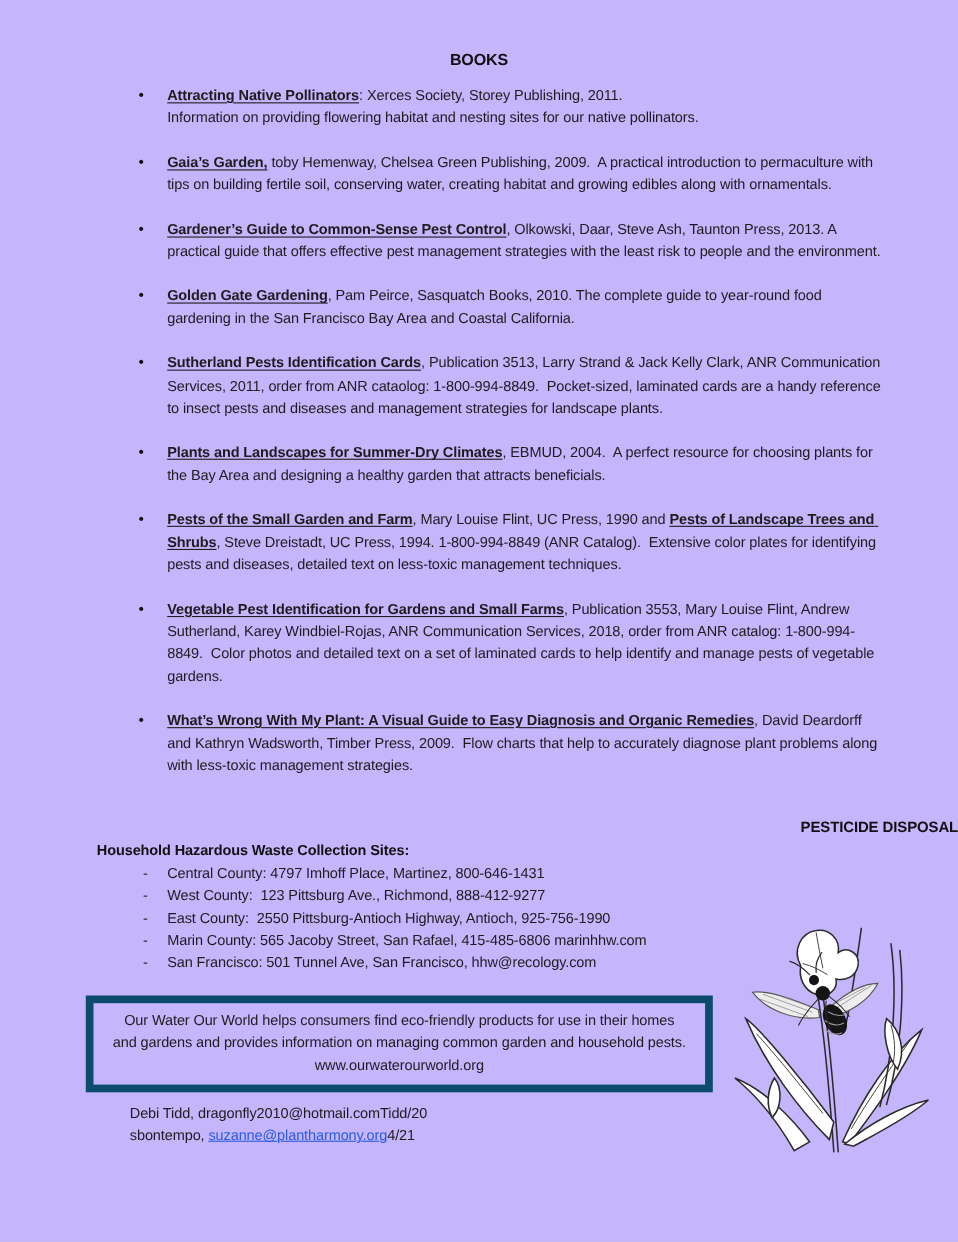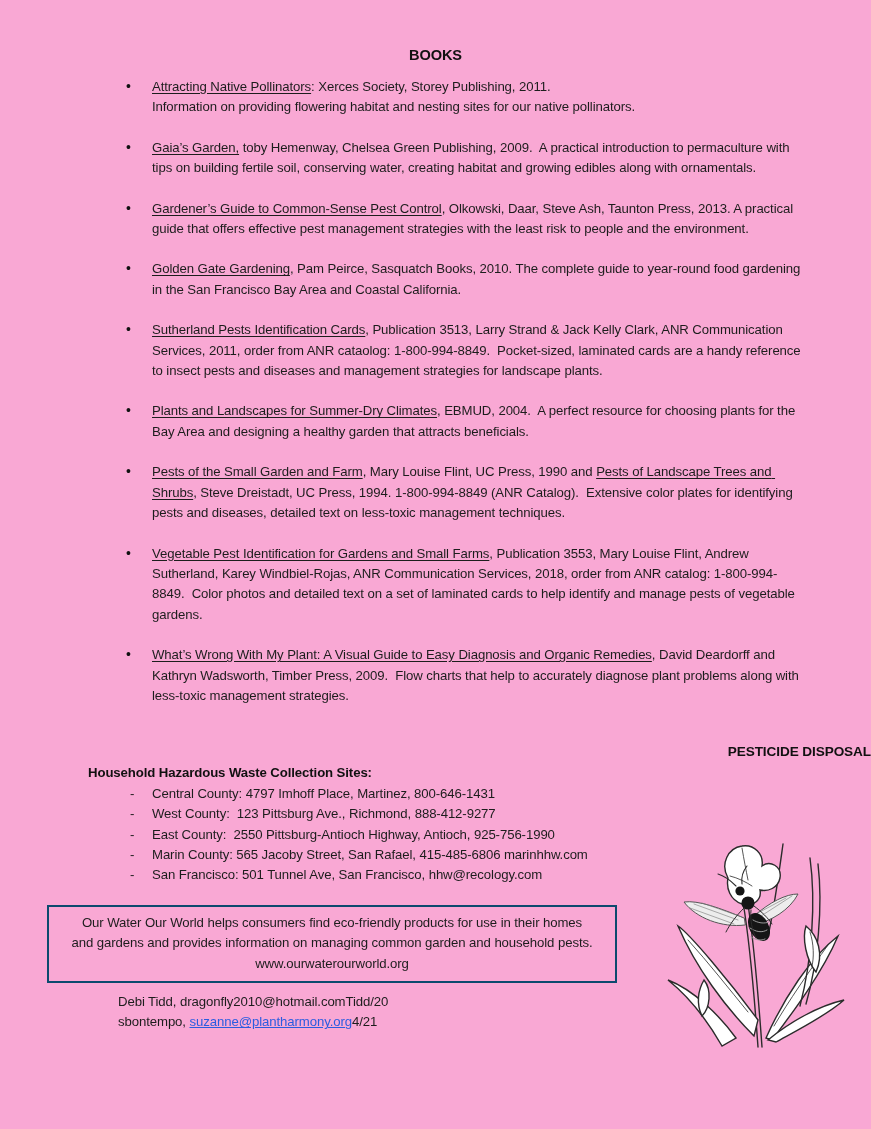--- a/index.html
+++ b/index.html
@@ -1,55 +1,55 @@
 <!DOCTYPE html>
 <html><head>
 <meta charset="utf-8">
 <style>
   html,body { margin:0; padding:0; background:#ffffff; }
   .page {
     position:relative;
     width:871px; height:1129px;
-    background:#f9a8d4;
+    background:#c4b5fd;
     color:#1d1d1d;
     font-family:"Liberation Sans", sans-serif;
     font-size:13.2px;
     line-height:20.4px;
     letter-spacing:-0.1px;
     overflow:hidden;
   }
   .books-heading {
     margin:0; padding-top:47px;
     text-align:center;
     font-size:14.6px; font-weight:bold; color:#111;
     line-height:17px;
   }
   ul.books-list { list-style:none; margin:13px 0 0 0; padding:0 70px 0 152px; }
   .books-list li { position:relative; margin:0 0 20px 0; white-space:pre-wrap; }
   .books-list li::before {
     content:"\2022";
     position:absolute; left:-26px; top:-1px;
     font-size:14px; color:#111;
   }
-  .book-title { font-weight:normal; text-decoration:underline; text-underline-offset:2px; }
+  .book-title { font-weight:bold; text-decoration:underline; text-underline-offset:2px; }
   .disposal-heading {
     margin:36px 0 0 0;
     text-align:right;
     font-size:13.6px; font-weight:bold; color:#111;
     line-height:20px;
   }
   .hhw-heading { margin:1px 0 0 88px; font-weight:bold; color:#111; }
   .sites { margin:0; padding:0; }
   .site-row { display:flex; margin-left:130px; white-space:pre-wrap; }
   .site-dash { width:22px; flex:0 0 22px; }
   .infobox {
     box-sizing:border-box;
-    margin:19px 0 0 47px;
+    margin:19px 0 0 78px;
     width:570px;
-    border:2px solid #0c4a6e;
+    border:7px solid #0c4a6e;
     padding:6px 14px 7px 14px;
     text-align:center;
   }
   .infobox-site { font-weight:normal; }
   .footer { margin:9px 0 0 118px; width:537px; }
   .footer-row { display:flex; }
   .footer-link { color:#2b5ce0; text-decoration:underline; cursor:pointer; }
   .illustration { position:absolute; left:658px; top:840px; width:205px; height:210px; }
 </style>
 </head>

